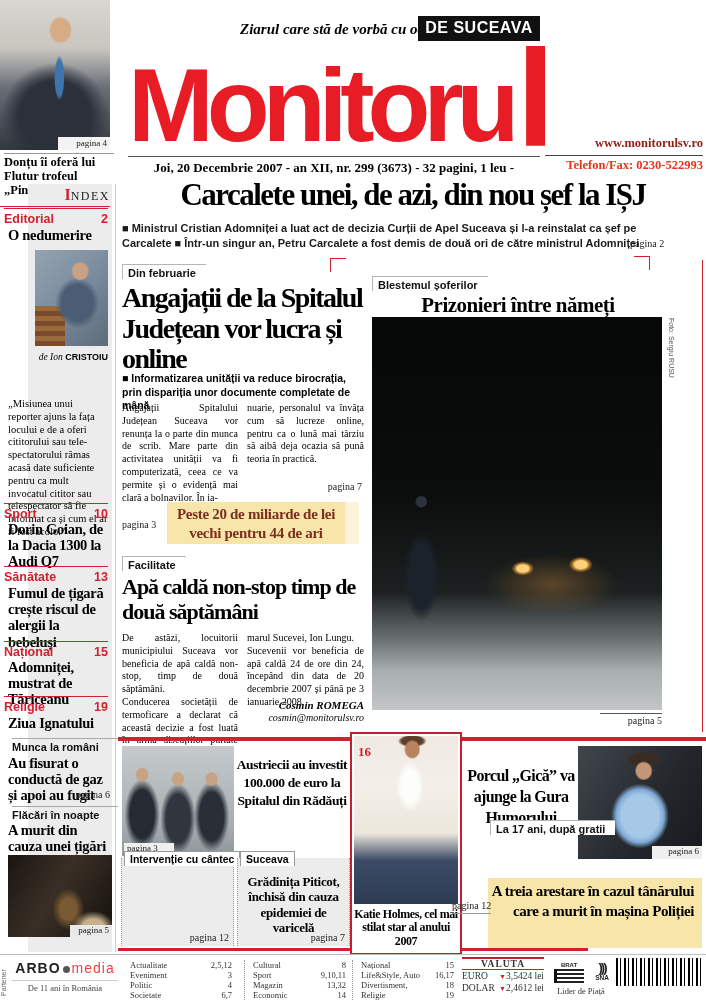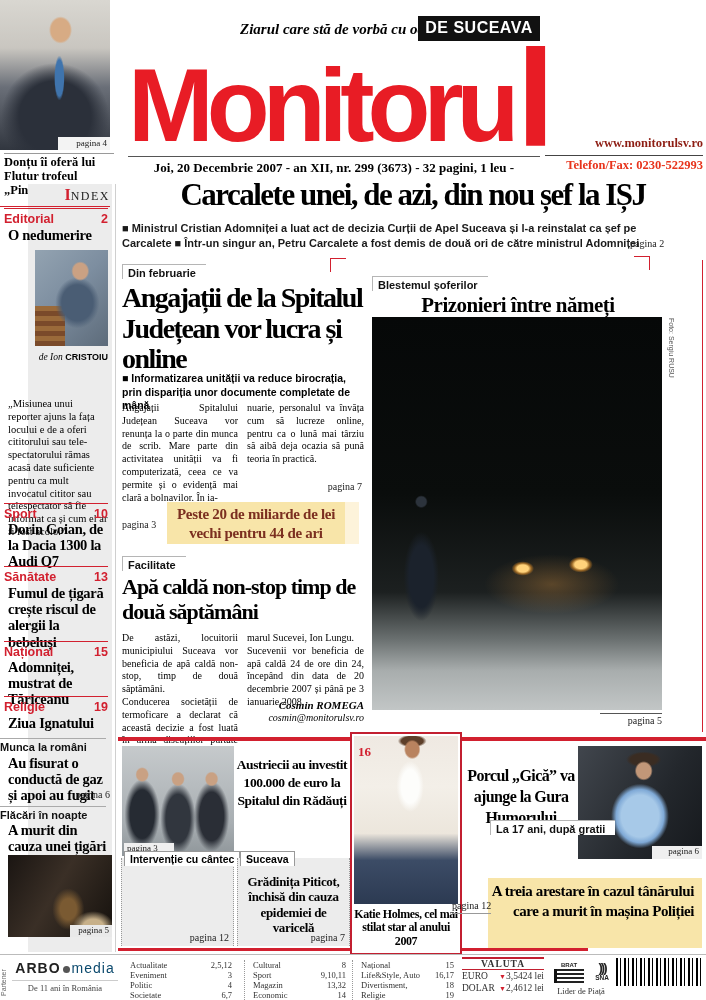--- a/index.html
+++ b/index.html
@@ -57,21 +57,21 @@
   .side-head { left:8px; width:102px; font-size:14.5px; line-height:1.12; letter-spacing:-0.3px; }
   .photo-cristoiu { left:35px; top:250px; width:73px; height:96px;
     background:
       radial-gradient(12px 13px at 62% 22%, #caa183 60%, rgba(202,161,131,0) 75%),
       radial-gradient(26px 30px at 58% 55%, #4a5d74 60%, rgba(74,93,116,0) 85%),
       repeating-linear-gradient(0deg, #7a4a2a 0 5px, #9a6a3a 5px 10px) no-repeat 0 56px / 30px 40px,
       linear-gradient(135deg, #93a3b1 0%, #7d8ea0 45%, #5d6b7a 100%); }
   .ed-byline { left:8px; top:352px; width:100px; text-align:right; font-size:9.5px; font-style:italic; }
   .ed-byline b { font-family:"Liberation Sans", sans-serif; font-size:9px; font-style:normal; }
   .ed-quote { left:8px; top:398px; width:100px; font-size:10.5px; line-height:1.22; }
-  .side-teaser-kicker { left:0; width:106px; font-family:"Liberation Sans", sans-serif; font-weight:bold;
+  .side-teaser-kicker { left:12px; width:106px; font-family:"Liberation Sans", sans-serif; font-weight:bold;
     font-size:11px; color:#111; border-top:1px solid #aaa; padding-top:2px; }
   .photo-burned { left:8px; top:855px; width:104px; height:82px;
     background:
       radial-gradient(26px 20px at 82% 88%, #c7b089 40%, rgba(199,176,137,0) 80%),
       radial-gradient(20px 26px at 58% 66%, #7a5a32 40%, rgba(122,90,50,0) 80%),
       linear-gradient(120deg, #1a1512 0%, #3a2f26 45%, #15110d 100%); }
   .pagina5-tab { left:70px; top:925px; width:42px; height:12px; background:#e9e9e9; font-size:9px;
     text-align:right; padding-right:3px; }
 
   
@@ -174,21 +174,21 @@
   .arrest-pagina { left:452px; top:900px; border-bottom:1px solid #999; padding-bottom:2px; }
 
   
   .footer-rule { left:0; top:954px; width:706px; height:1px; background:#bbb; }
   .partner-v { left:0px; top:962px; width:10px; height:34px; writing-mode:vertical-rl; transform:rotate(180deg);
     font-size:7px; color:#666; font-family:"Liberation Sans", sans-serif; }
   .arbo-box { left:12px; top:960px; width:106px; height:36px; text-align:center; }
   .arbo-line { font-family:"Liberation Sans", sans-serif; font-size:14px; color:#333; letter-spacing:1px; }
   .arbo-line .nm { font-weight:bold; color:#222; }
   .arbo-line .dot { display:inline-block; width:7px; height:7px; border-radius:50%; background:#555; margin:0 2px; }
-  .arbo-line .md { color:#0c4a6e; }
+  .arbo-line .md { color:#ef4444; }
   .arbo-tagline { font-size:8.5px; color:#444; margin-top:4px; border-top:1px solid #ccc; padding-top:2px; }
   .fi-group { top:960px; width:102px; font-size:8.5px; color:#333; }
   .fi-g1 { left:130px; } .fi-g2 { left:244px; border-left:1px dotted #999; padding-left:8px; }
   .fi-g3 { left:352px; border-left:1px dotted #999; padding-left:8px; }
   .fi-row { display:flex; justify-content:space-between; line-height:1.18; }
   .valuta { left:462px; top:957px; width:82px; border-top:2px solid #c21f30; font-size:9.5px; color:#333; }
   .valuta-title { text-align:center; font-weight:bold; letter-spacing:1px; border-bottom:1px solid #c21f30; }
   .valuta-row { display:flex; justify-content:space-between; line-height:1.3; }
   .valuta-row .arrow { color:#d2202f; font-size:7px; }
   .brat { left:552px; top:962px; width:34px; text-align:center; font-family:"Liberation Sans", sans-serif;

